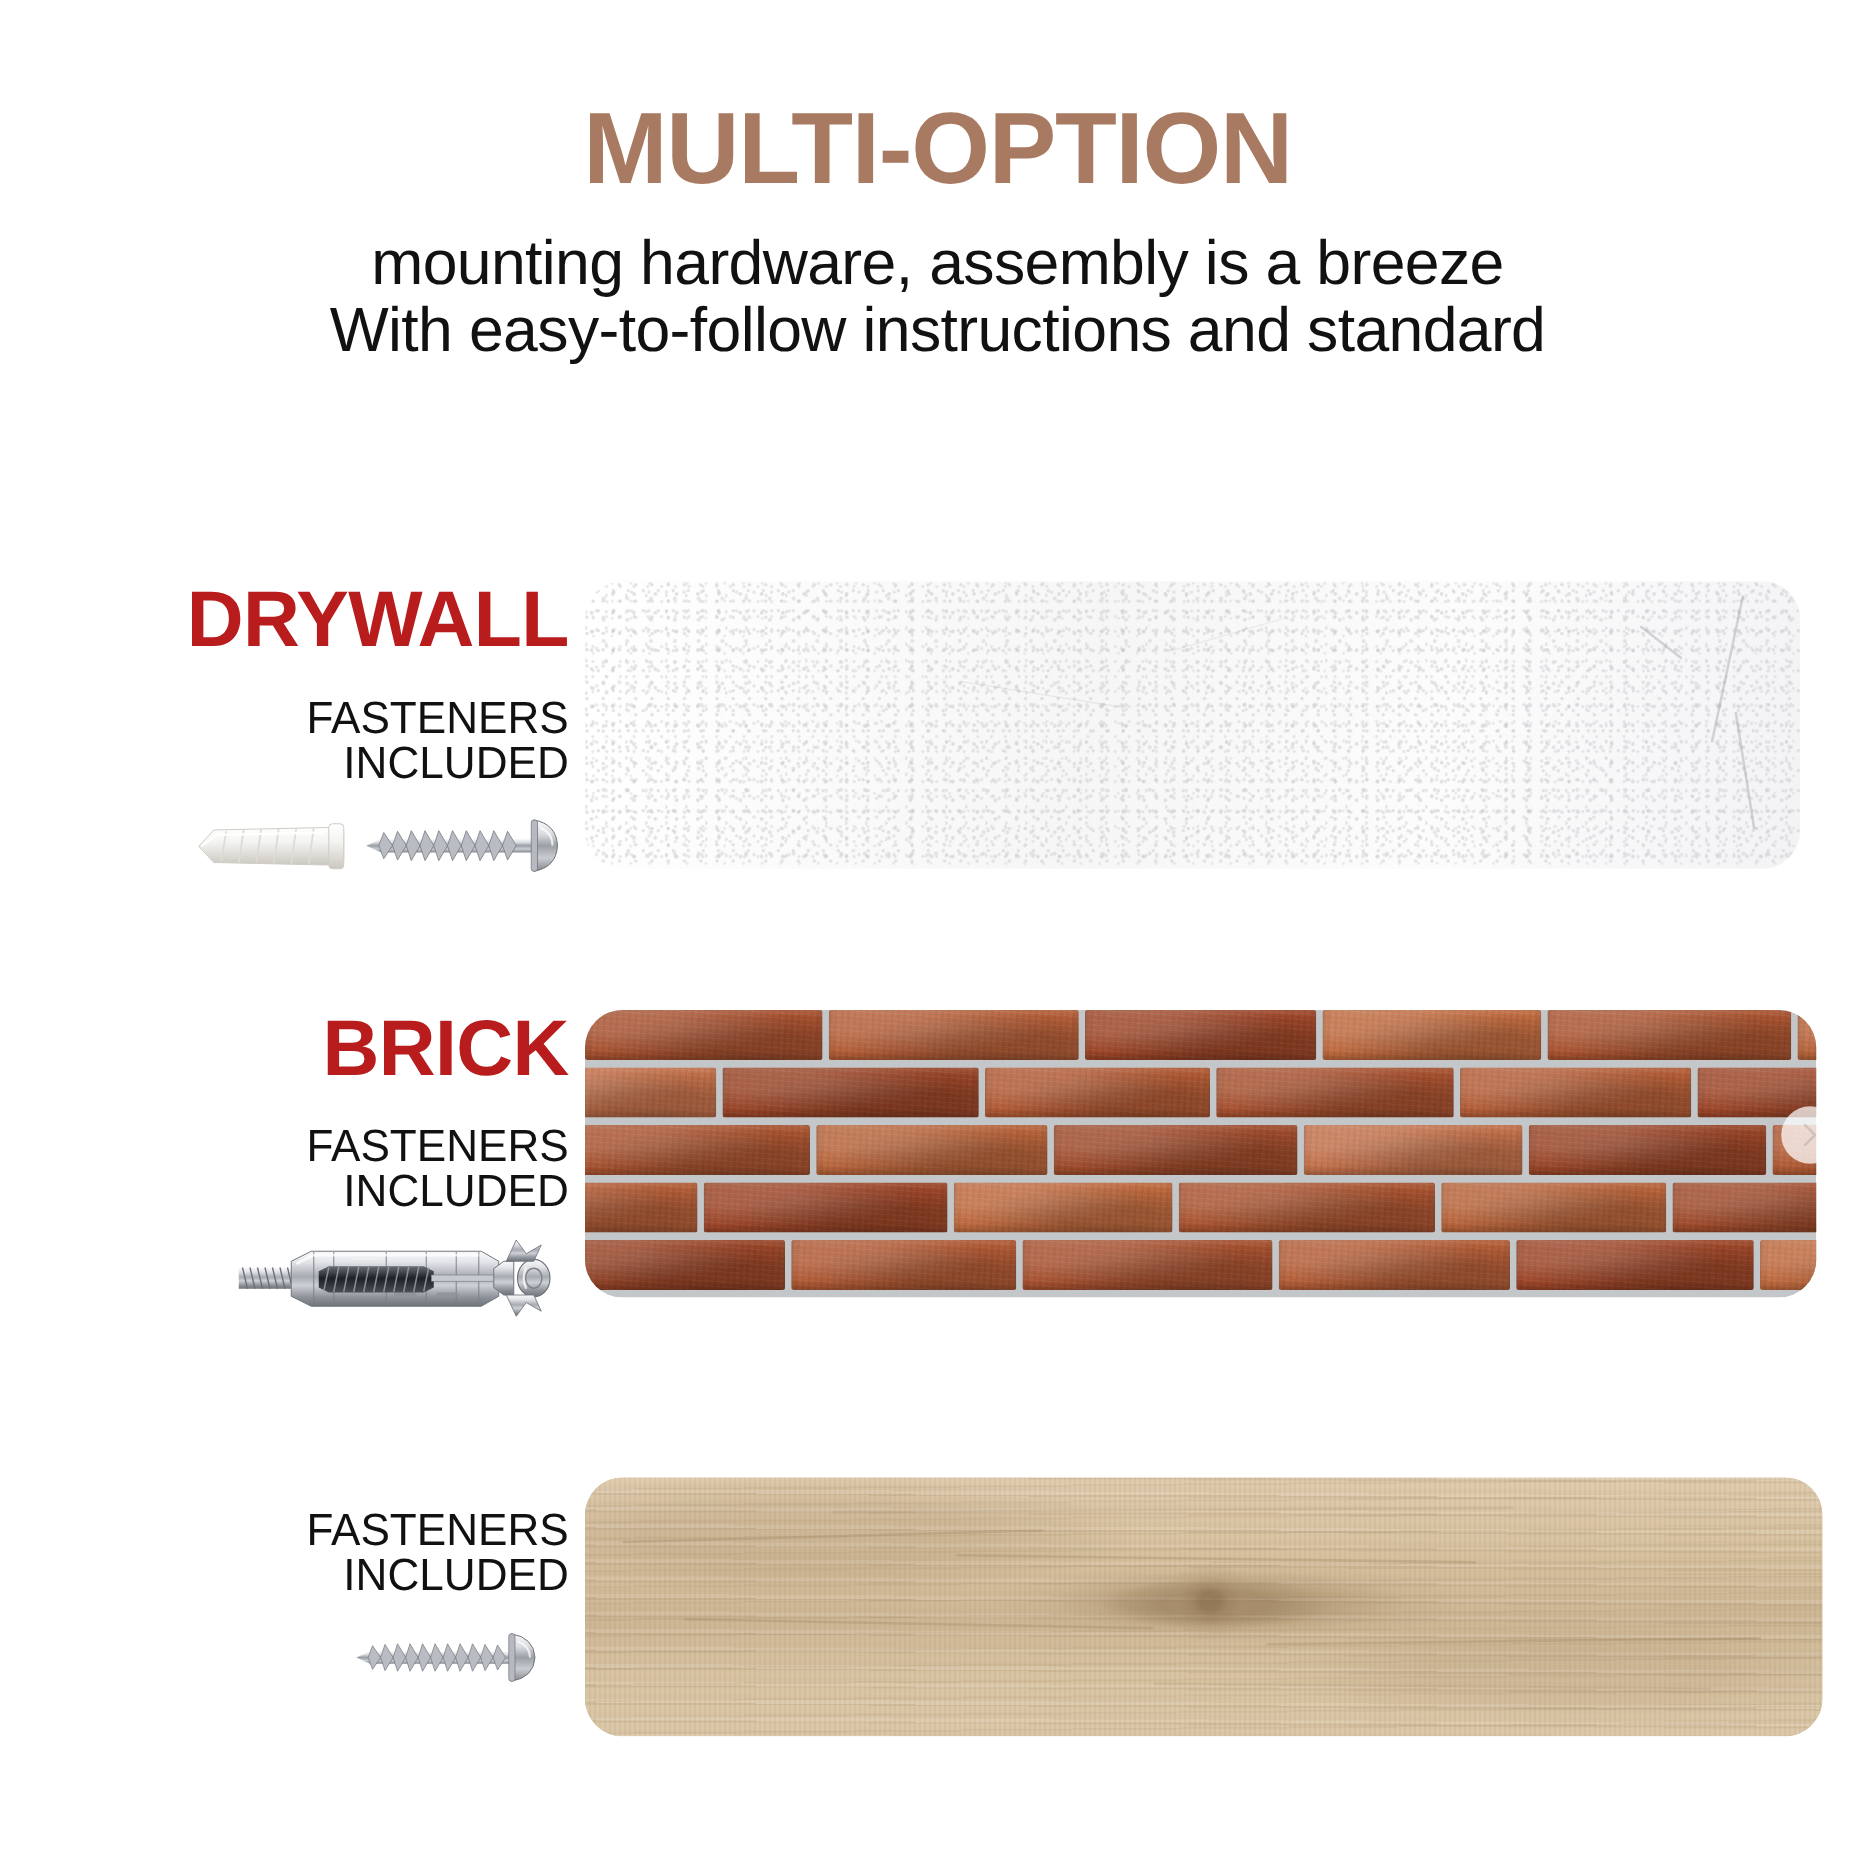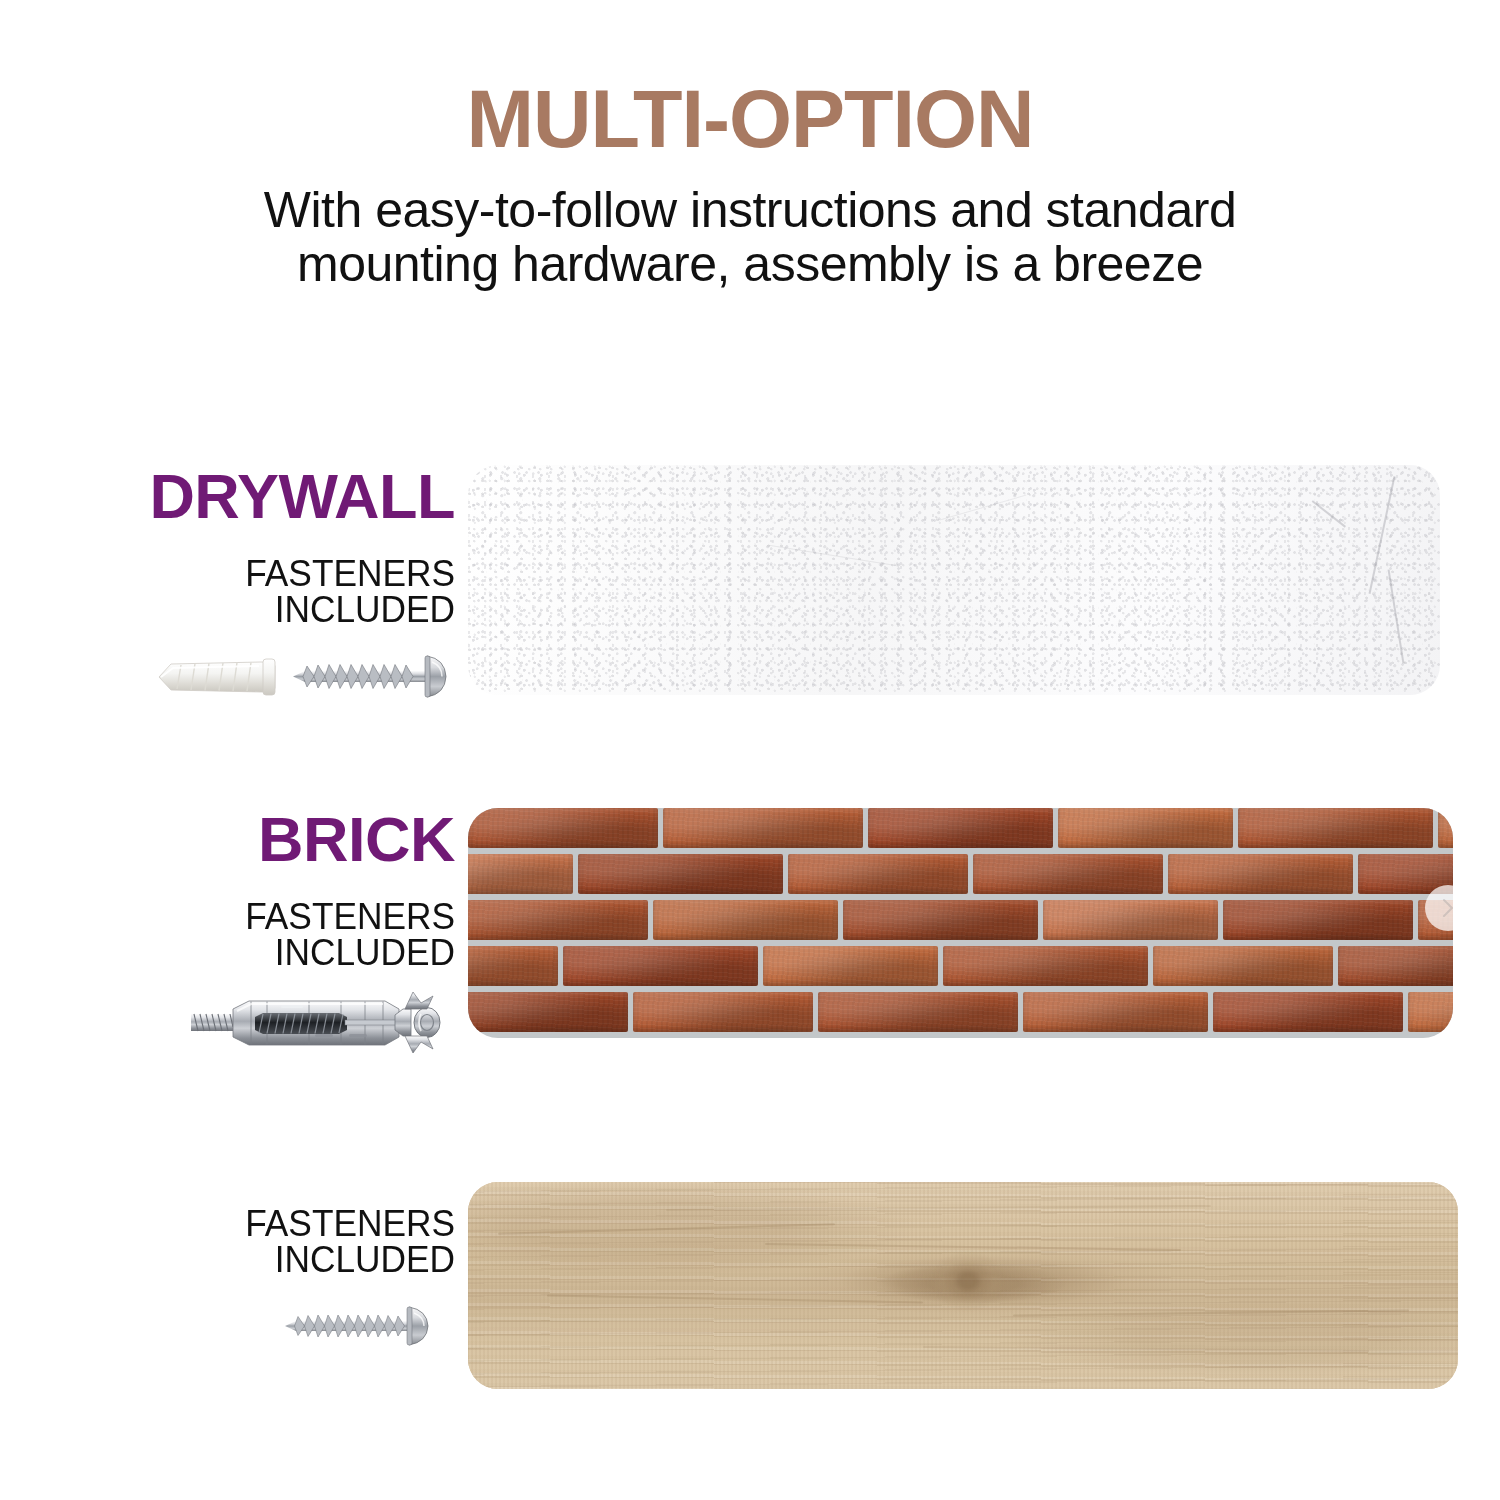--- a/index.html
+++ b/index.html
@@ -46,21 +46,21 @@
   #row-drywall{ top:465px; height:245px; }
   #row-brick  { top:808px; height:245px; }
   #row-wood   { top:1178px; height:245px; }
 
   .left-col{
     position:absolute;
     left:60px; top:0; width:395px;
     text-align:right;
   }
   .mat-label{
-    color:#701a75;
+    color:#b91c1c;
     font-weight:bold;
     font-size:63px;
     line-height:1;
     letter-spacing:-0.5px;
     margin:0;
     display:block;
   }
   .fast-label{
     color:#111111;
     font-weight:300;
@@ -221,22 +221,22 @@
   #wood-fast{ right:0px; top:6px; }
 </style>
 </head>
 <body>
 
 <div class="header">
   <h1 class="title">
     <span class="line1">MULTI-OPTION</span>
   </h1>
   <p class="subtitle">
+    <span class="sline">mounting hardware, assembly is a breeze</span>
     <span class="sline">With easy-to-follow instructions and standard</span>
-    <span class="sline">mounting hardware, assembly is a breeze</span>
   </p>
 </div>
 
 <div class="row" id="row-drywall">
 
   <div class="left-col">
     <span class="mat-label">DRYWALL</span>
     <span class="fast-label">FASTENERS INCLUDED</span>
 
     <div class="fastener-area">

